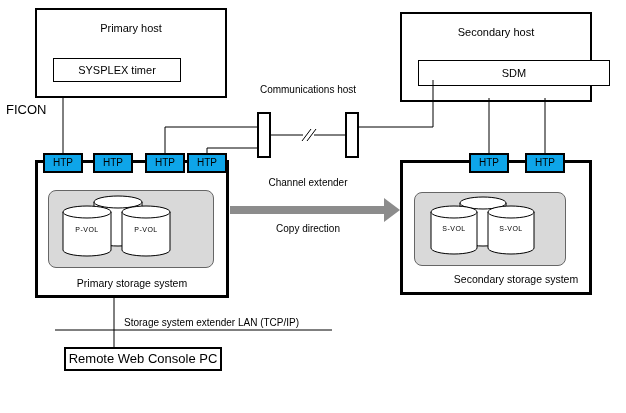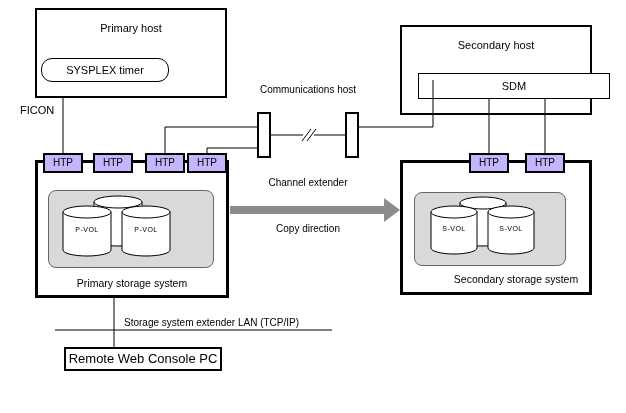--- a/index.html
+++ b/index.html
@@ -5,38 +5,38 @@
   * { margin:0; padding:0; box-sizing:border-box; }
   html,body { background:#fff; }
   body { font-family:"Liberation Sans","DejaVu Sans",sans-serif; color:#000; }
   .stage { position:relative; width:626px; height:413px; background:#fff; overflow:hidden;text-decoration:underline; }
   .box { position:absolute; border:2px solid #000; background:#fff; }
   .box-thick { position:absolute; border:3px solid #000; background:#fff; }
   .box-thin  { position:absolute; border:1px solid #000; background:#fff; }
   .title { position:absolute; left:0; right:0; text-align:center; font-size:11px; }
   .lbl { position:absolute; font-size:10px; line-height:12px; }
   .ctr { text-align:center; }
-  .htp { position:absolute; width:40px; height:20px; border:2px solid #000; background:#c4b5fd;
+  .htp { position:absolute; width:40px; height:20px; border:2px solid #000; background:#0ea5e9;
          font-size:10px; text-align:center; line-height:16px; }
   .vgroup { position:absolute; background:#d9d9d9; border:1px solid #666; border-radius:8px; }
   .vol-lbl { position:absolute; width:36px; text-align:center; font-size:7px; letter-spacing:0.5px; }
   .extender { position:absolute; width:14px; height:46px; border:2px solid #000; background:#fff; }
   svg.overlay { position:absolute; left:0; top:0; width:626px; height:413px; pointer-events:none; }
 </style>
 </head>
 <body>
 
 <div class="stage">
 
   <div class="box" style="left:35px; top:8px; width:192px; height:90px;">
     <div class="title" style="top:12px;">Primary host</div>
-    <div class="box-thin" style="left:4px; top:48px; width:128px; height:24px; text-align:center; line-height:22px; font-size:11px;border-radius:11px;">SYSPLEX timer</div>
+    <div class="box-thin" style="left:16px; top:48px; width:128px; height:24px; text-align:center; line-height:22px; font-size:11px;">SYSPLEX timer</div>
   </div>
 
-  <div class="box" style="left:400px; top:25px; width:192px; height:90px;">
+  <div class="box" style="left:400px; top:12px; width:192px; height:90px;">
     <div class="title" style="top:12px;">Secondary host</div>
     <div class="box-thin" style="left:16px; top:46px; width:192px; height:26px; text-align:center; line-height:24px; font-size:11px;">SDM</div>
   </div>
 
   <div class="box-thick" style="left:35px; top:160px; width:194px; height:138px;">
     <div class="title" style="top:114px; font-size:10.5px;">Primary storage system</div>
   </div>
 
   <div class="box-thick" style="left:400px; top:160px; width:192px; height:135px;">
     <div class="title" style="top:110px; font-size:10.5px;margin-left:40px;">Secondary storage system</div>
@@ -92,19 +92,19 @@
     </g>
 
     <polygon points="230,206 384,206 384,198 400,210 384,222 384,214 230,214" fill="#8c8c8c"></polygon>
   </svg>
 
   <div class="vol-lbl" style="left:69px;  top:226px;">P-VOL</div>
   <div class="vol-lbl" style="left:128px; top:226px;">P-VOL</div>
   <div class="vol-lbl" style="left:436px; top:225px;">S-VOL</div>
   <div class="vol-lbl" style="left:493px; top:225px;">S-VOL</div>
 
-  <div class="lbl" style="left:20px; top:104px; font-size:11px;">FICON</div>
+  <div class="lbl" style="left:6px; top:104px; font-size:13px;">FICON</div>
   <div class="lbl ctr" style="left:256px; top:84px; width:104px;">Communications host</div>
   <div class="lbl ctr" style="left:256px; top:223px; width:104px;">Copy direction</div>
   <div class="lbl ctr" style="left:252px; top:177px; width:112px;">Channel extender</div>
   <div class="lbl" style="left:124px; top:317px;">Storage system extender LAN (TCP/IP)</div>
 
 </div>
 
 </body></html>

